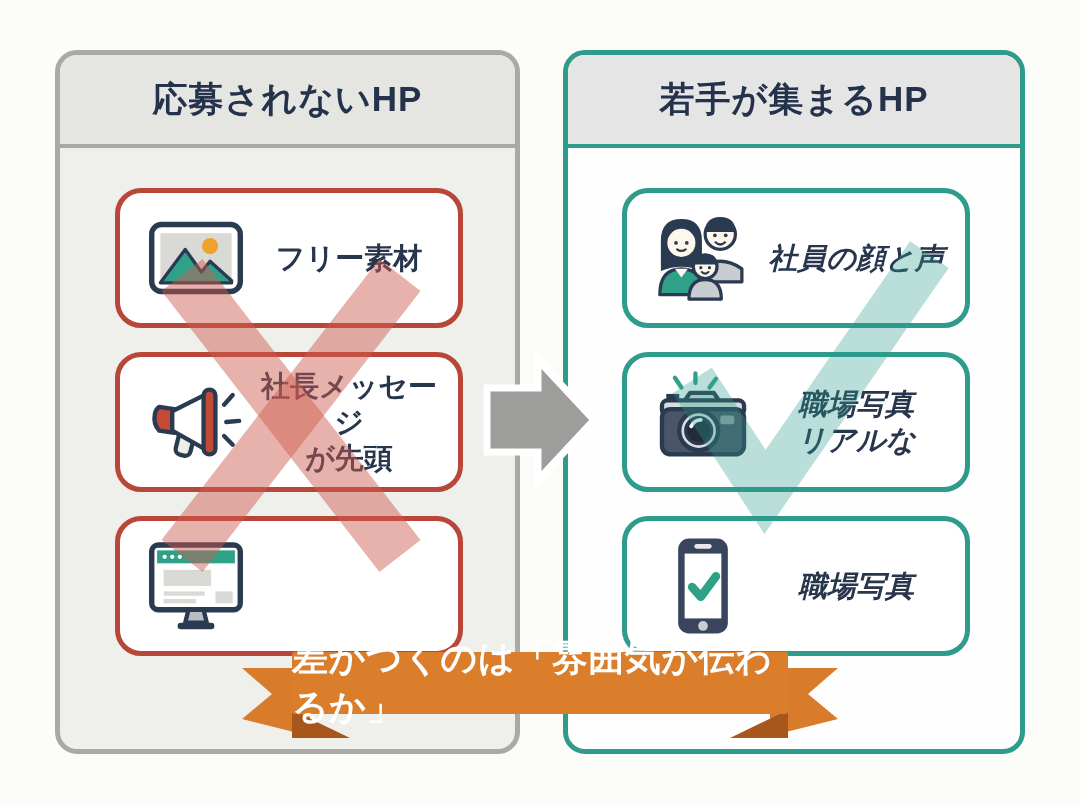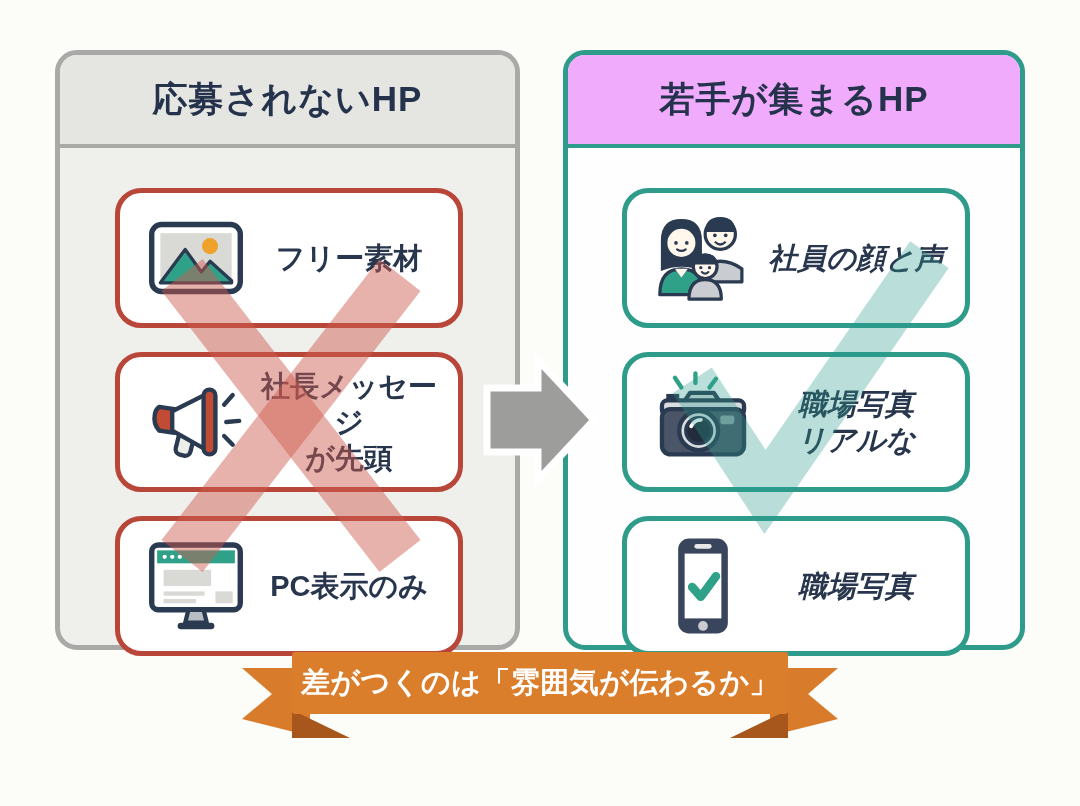--- a/index.html
+++ b/index.html
@@ -1,50 +1,50 @@
 <!DOCTYPE html>
 <html><head>
 <meta charset="utf-8">
 <style>
   html,body{margin:0;padding:0;background:#ffffff;}
   #stage{
     position:relative;width:1080px;height:806px;background:#FCFCF9;
     font-family:"Liberation Sans","DejaVu Sans",sans-serif;overflow:hidden;
   }
   
-  .panel{position:absolute;top:50px;height:600px;border-radius:22px;box-sizing:border-box;}
+  .panel{position:absolute;top:50px;height:704px;border-radius:22px;box-sizing:border-box;}
   .panel.left{left:55px;width:465px;background:#EFEFEC;border:5px solid #A9A9A7;}
   .panel.right{left:563px;width:462px;background:#FEFEFE;border:5px solid #2E9B8B;}
   .panel-header{
     position:absolute;left:0;right:0;top:0;height:93px;box-sizing:border-box;
     display:flex;align-items:center;justify-content:center;
     border-radius:17px 17px 0 0;
     font-weight:bold;font-size:35px;color:#25324B;letter-spacing:1px;
   }
   .panel.left .panel-header{background:#E5E5E2;border-bottom:4px solid #A9A9A7;}
-  .panel.right .panel-header{background:#f0abfc;border-bottom:4px solid #2E9B8B;}
+  .panel.right .panel-header{background:#e5e5e5;border-bottom:4px solid #2E9B8B;}
   
   .card{
     position:absolute;width:348px;height:140px;background:#ffffff;border-radius:26px;
     box-sizing:border-box;display:flex;align-items:center;z-index:1;
   }
   .panel.left .card{left:55px;border:5px solid #B8473A;}
   .panel.right .card{left:54px;border:5px solid #2E9B8B;font-style:italic;}
   .card.c1{top:133px;} .card.c2{top:297px;} .card.c3{top:461px;}
   .card .icon{width:108px;height:108px;margin-left:22px;flex:0 0 auto;position:relative;z-index:10;}
   .card .label{
     flex:1;text-align:center;font-weight:bold;font-size:29px;color:#28364D;
     line-height:1.25;position:relative;z-index:10;padding-right:10px;
   }
   
   .overlay{position:absolute;left:0;top:0;width:1080px;height:806px;pointer-events:none;z-index:5;}
   .ribbon-band{
     position:absolute;left:292px;top:652px;width:496px;height:62px;background:#DA7E2C;
     border-radius:3px;display:flex;align-items:center;justify-content:center;z-index:8;
-    font-weight:bold;font-size:29px;color:#FFFFFF;letter-spacing:0.5px;
+    font-weight:bold;font-size:36px;color:#FFFFFF;letter-spacing:0.5px;
   }
   .ribbon-tails{position:absolute;left:0;top:0;width:1080px;height:806px;z-index:7;pointer-events:none;}
 </style>
 </head>
 <body>
 
 <div id="stage">
 
   <div class="panel left">
     <div class="panel-header">応募されないHP</div>
@@ -88,21 +88,20 @@
             <circle cx="28" cy="23" r="2" fill="#FFFFFF"></circle>
             <circle cx="35" cy="23" r="2" fill="#FFFFFF"></circle>
           <rect x="20" y="35" width="44" height="15" fill="#D9D9D6"></rect>
           <rect x="20" y="55" width="38" height="4" fill="#D9D9D6"></rect>
           <rect x="20" y="62" width="30" height="4" fill="#D9D9D6"></rect>
           <rect x="68" y="55" width="16" height="11" fill="#D9D9D6"></rect>
           <path d="M43,72 L57,72 L60,84 L40,84 Z" fill="#B9BDC2" stroke="#2A3A50" stroke-width="4" stroke-linejoin="round"></path>
           <rect x="33" y="84" width="34" height="6" rx="3" fill="#2A3A50"></rect>
         </svg>
       </div>
-      <div class="label">PC表示のみ</div>
     </div>
   </div>
 
   <div class="panel right">
     <div class="panel-header">若手が集まるHP</div>
 
     <div class="card c1">
       <div class="icon">
         <svg viewBox="0 0 100 100" width="108" height="108">
 

